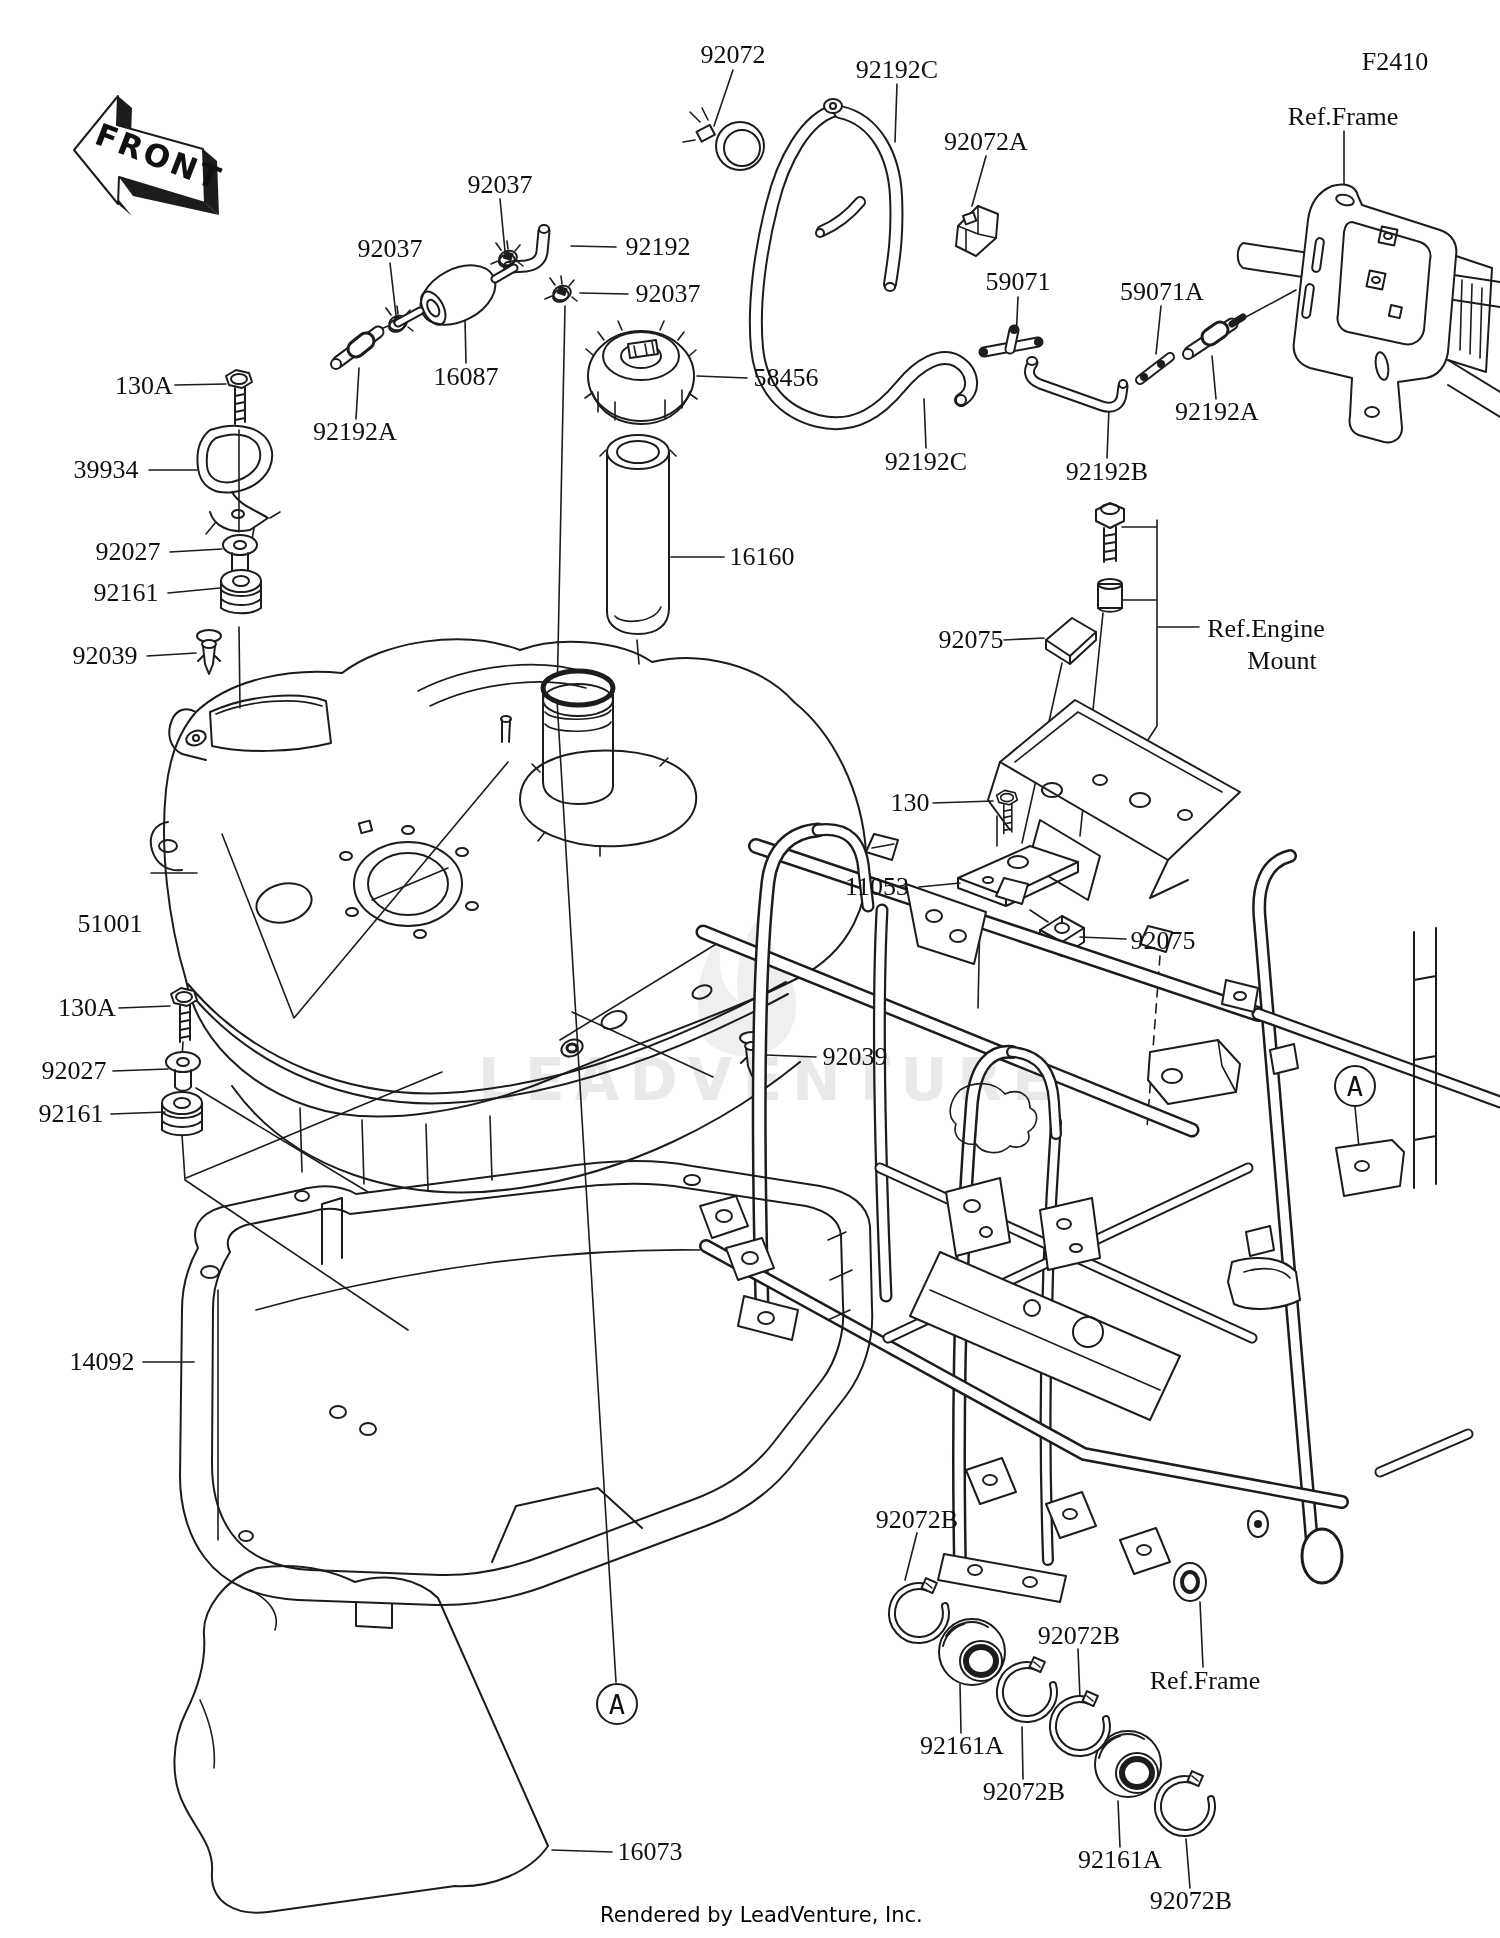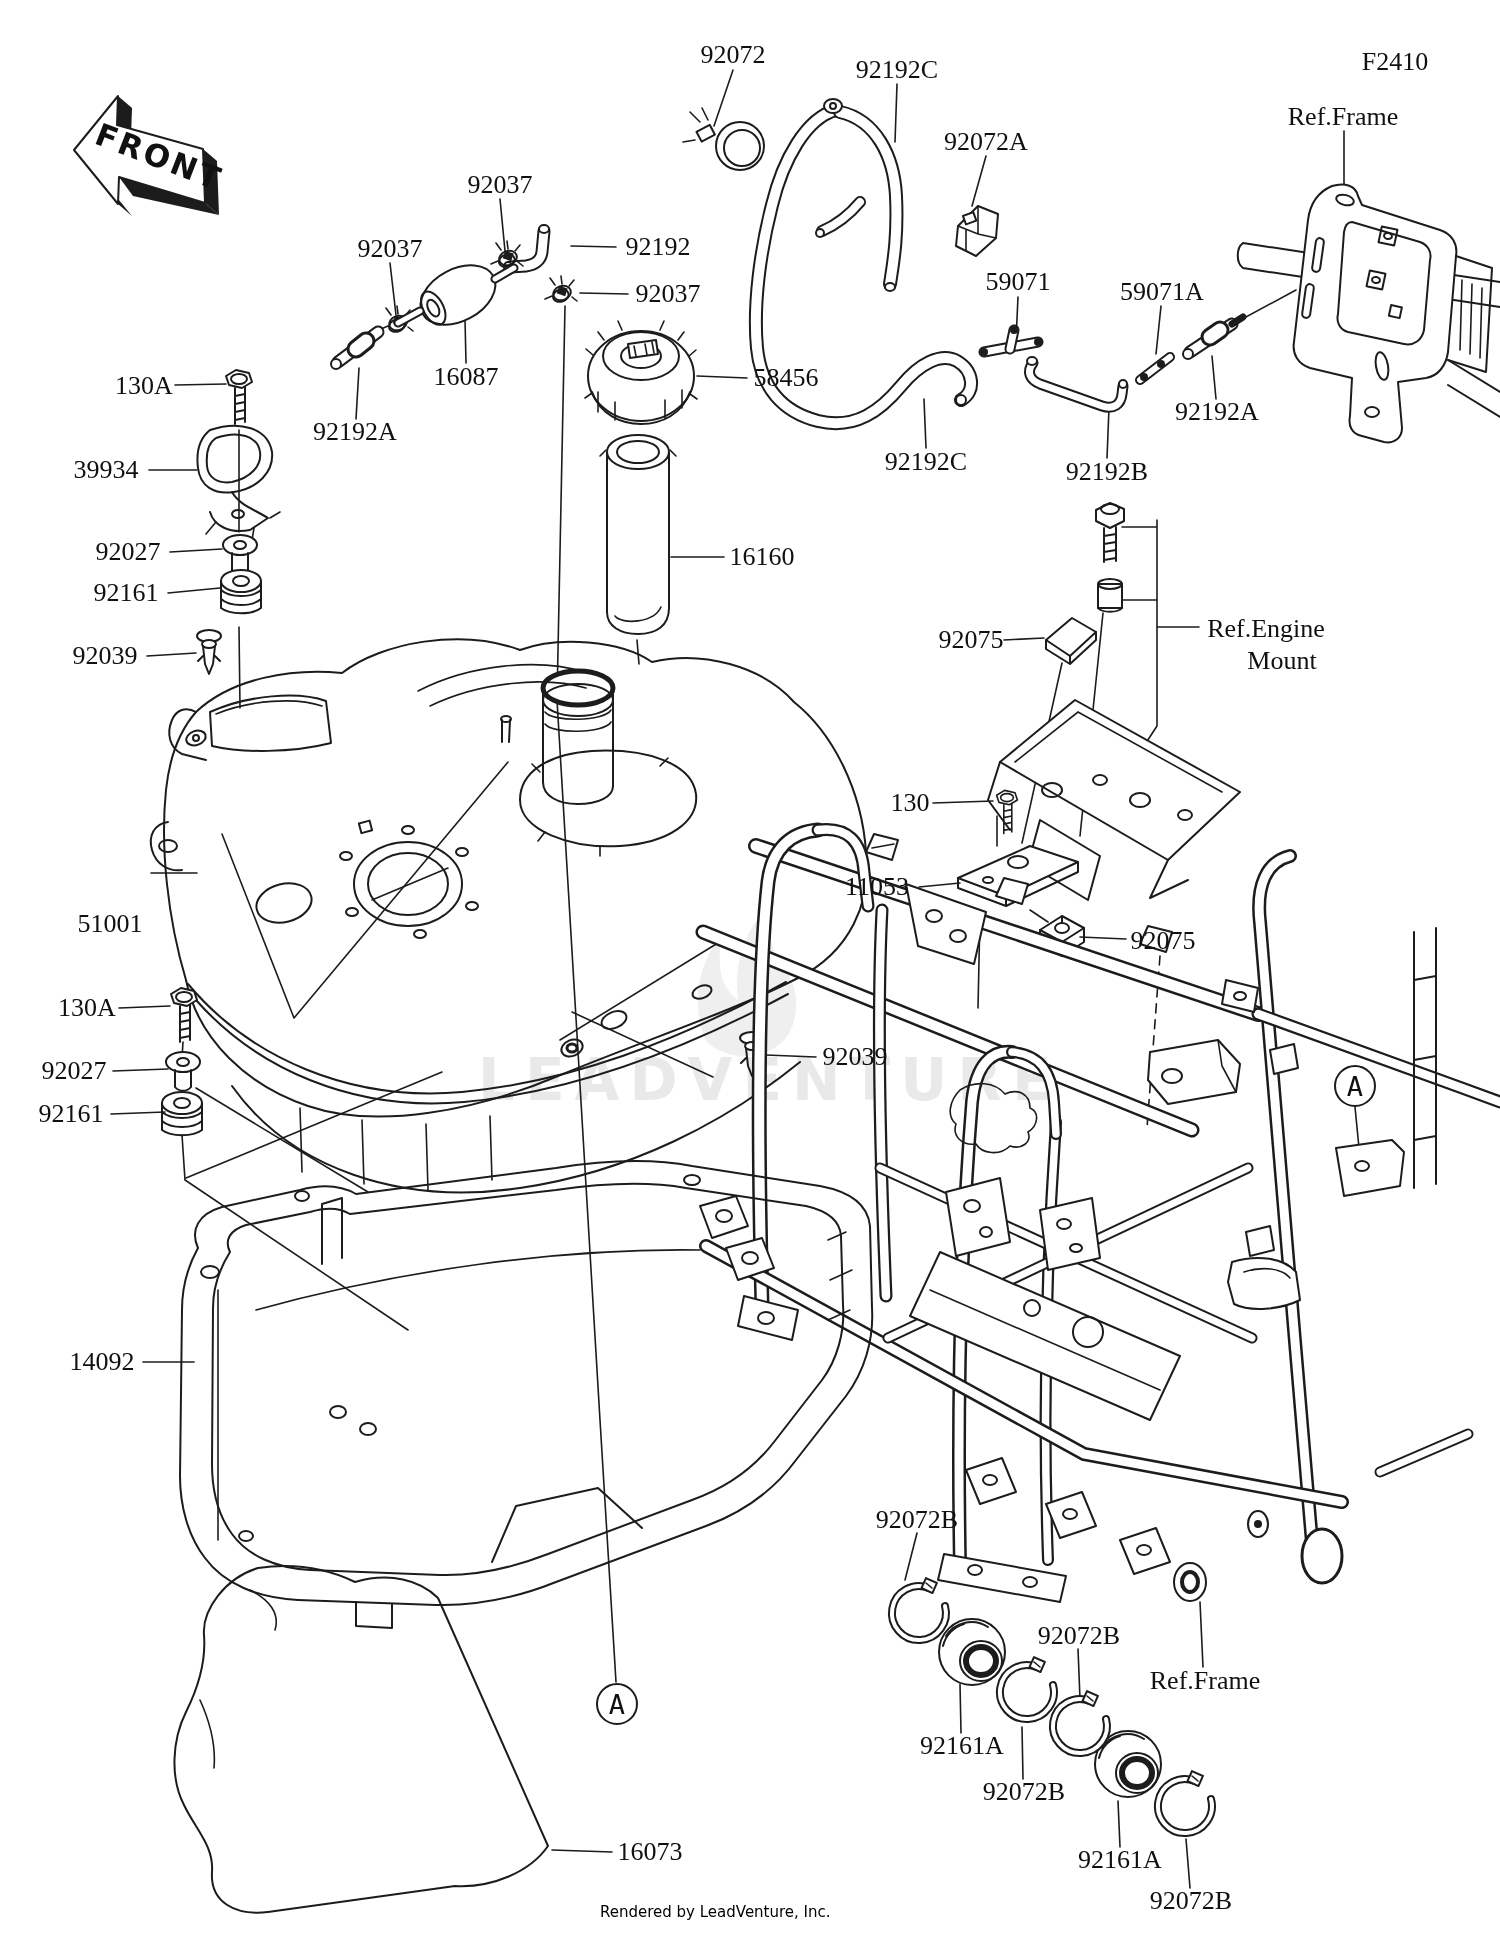--- a/index.html
+++ b/index.html
@@ -6,21 +6,21 @@
   #stage{position:relative;width:1500px;height:1938px;background:#fff;overflow:hidden;
          font-family:"DejaVu Sans Mono",monospace;}
   #art{position:absolute;left:0;top:0;}
   .ln{fill:none;stroke:#1c1c1c;stroke-width:2;stroke-linecap:round;stroke-linejoin:round;}
   .thin{fill:none;stroke:#1c1c1c;stroke-width:1.6;stroke-linecap:round;}
   .dash{fill:none;stroke:#1c1c1c;stroke-width:1.6;stroke-dasharray:9 7;}
   .wfill{fill:#ffffff;stroke:#1c1c1c;stroke-width:2;stroke-linejoin:round;}
   .blk{fill:#1c1c1c;stroke:none;}
   .lbl{position:absolute;transform:translate(-50%,-50%);font-size:26px;color:#101010;
        white-space:nowrap;letter-spacing:0px;font-family:Liberation Serif, serif;}
-  .footer{position:absolute;font-family:"DejaVu Sans",sans-serif;font-size:15px;color:#000;}
+  .footer{position:absolute;font-family:"DejaVu Sans",sans-serif;font-size:21px;color:#000;}
   .wm-text{font-family:"DejaVu Sans",sans-serif;font-weight:bold;font-size:58px;
            letter-spacing:10px;fill:#e9e9e9;}
   .front-text{font-family:"DejaVu Sans",sans-serif;font-weight:bold;font-size:31px;fill:#111;letter-spacing:3px;}
   .amark{font-family:"DejaVu Sans Mono",monospace;font-size:27px;fill:#111;text-anchor:middle;}
 </style>
 </head>
 <body>
 
 <div id="stage">
 

